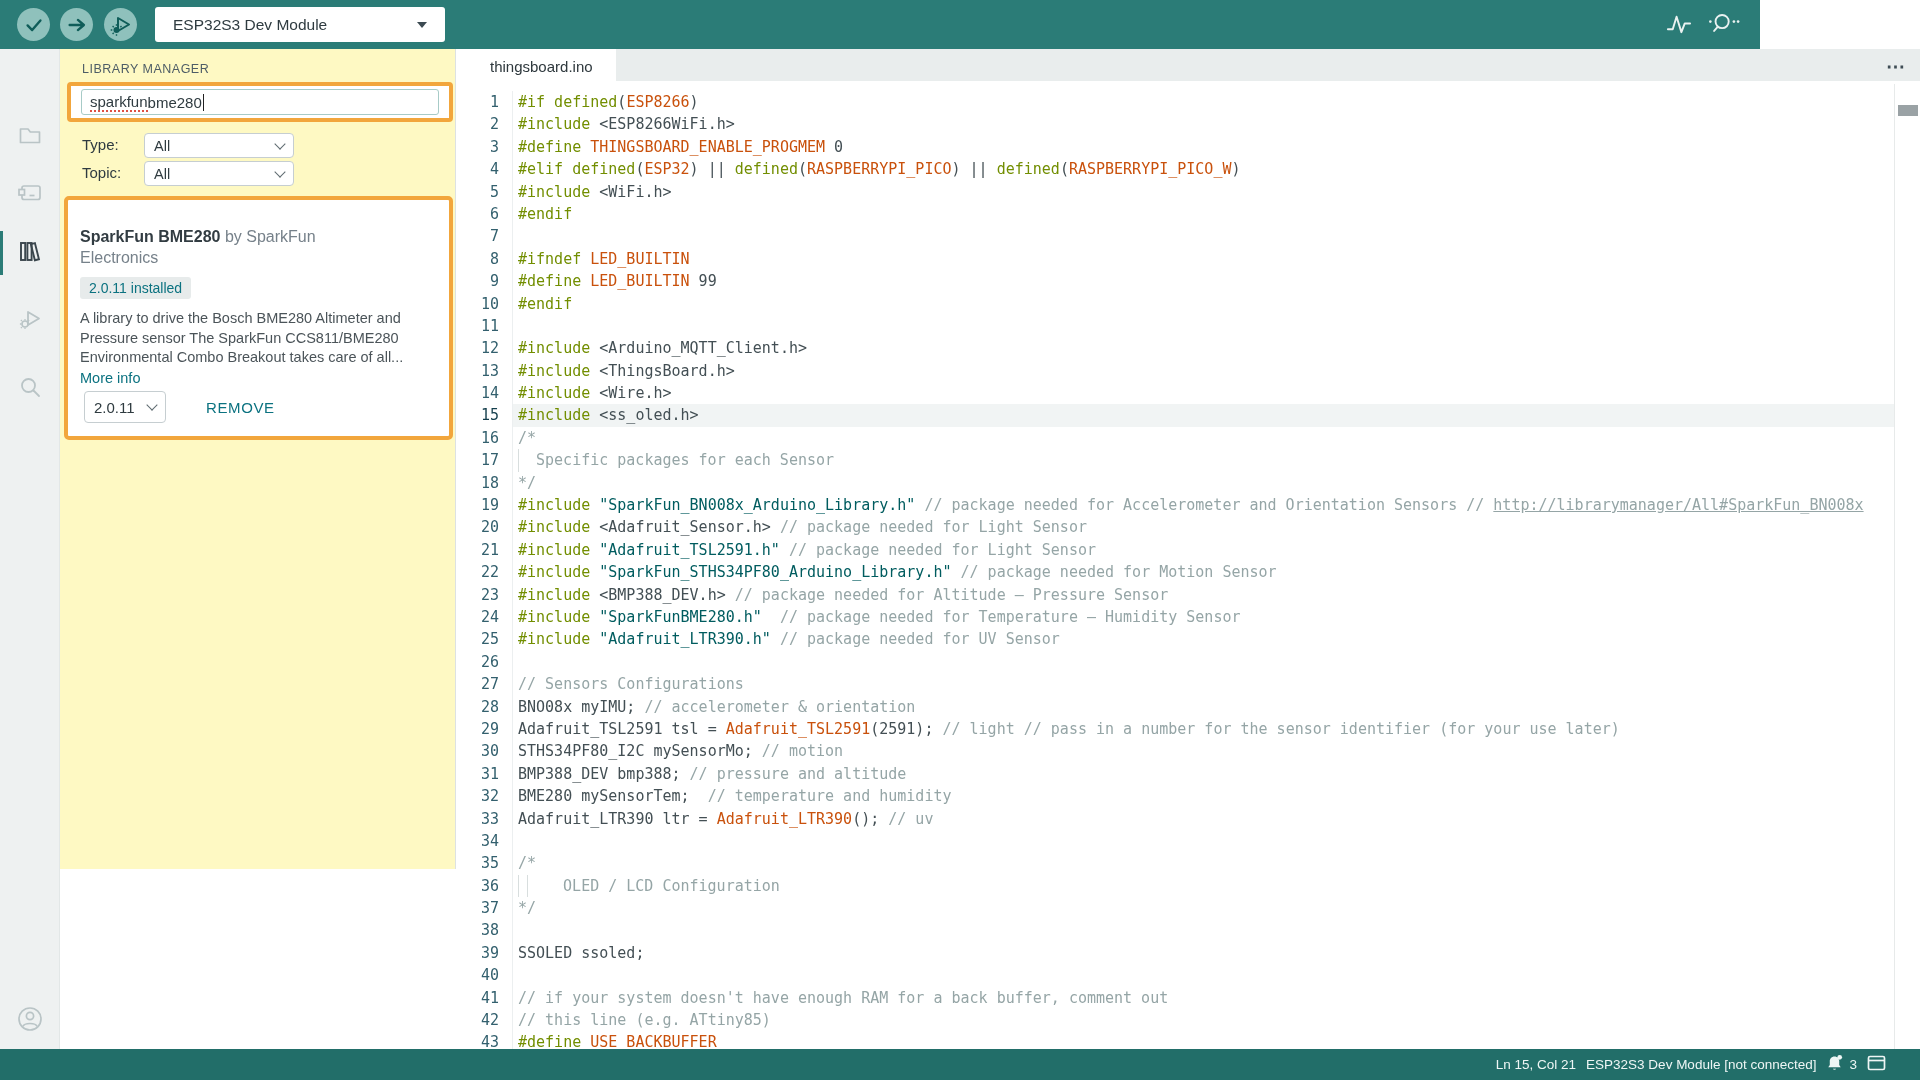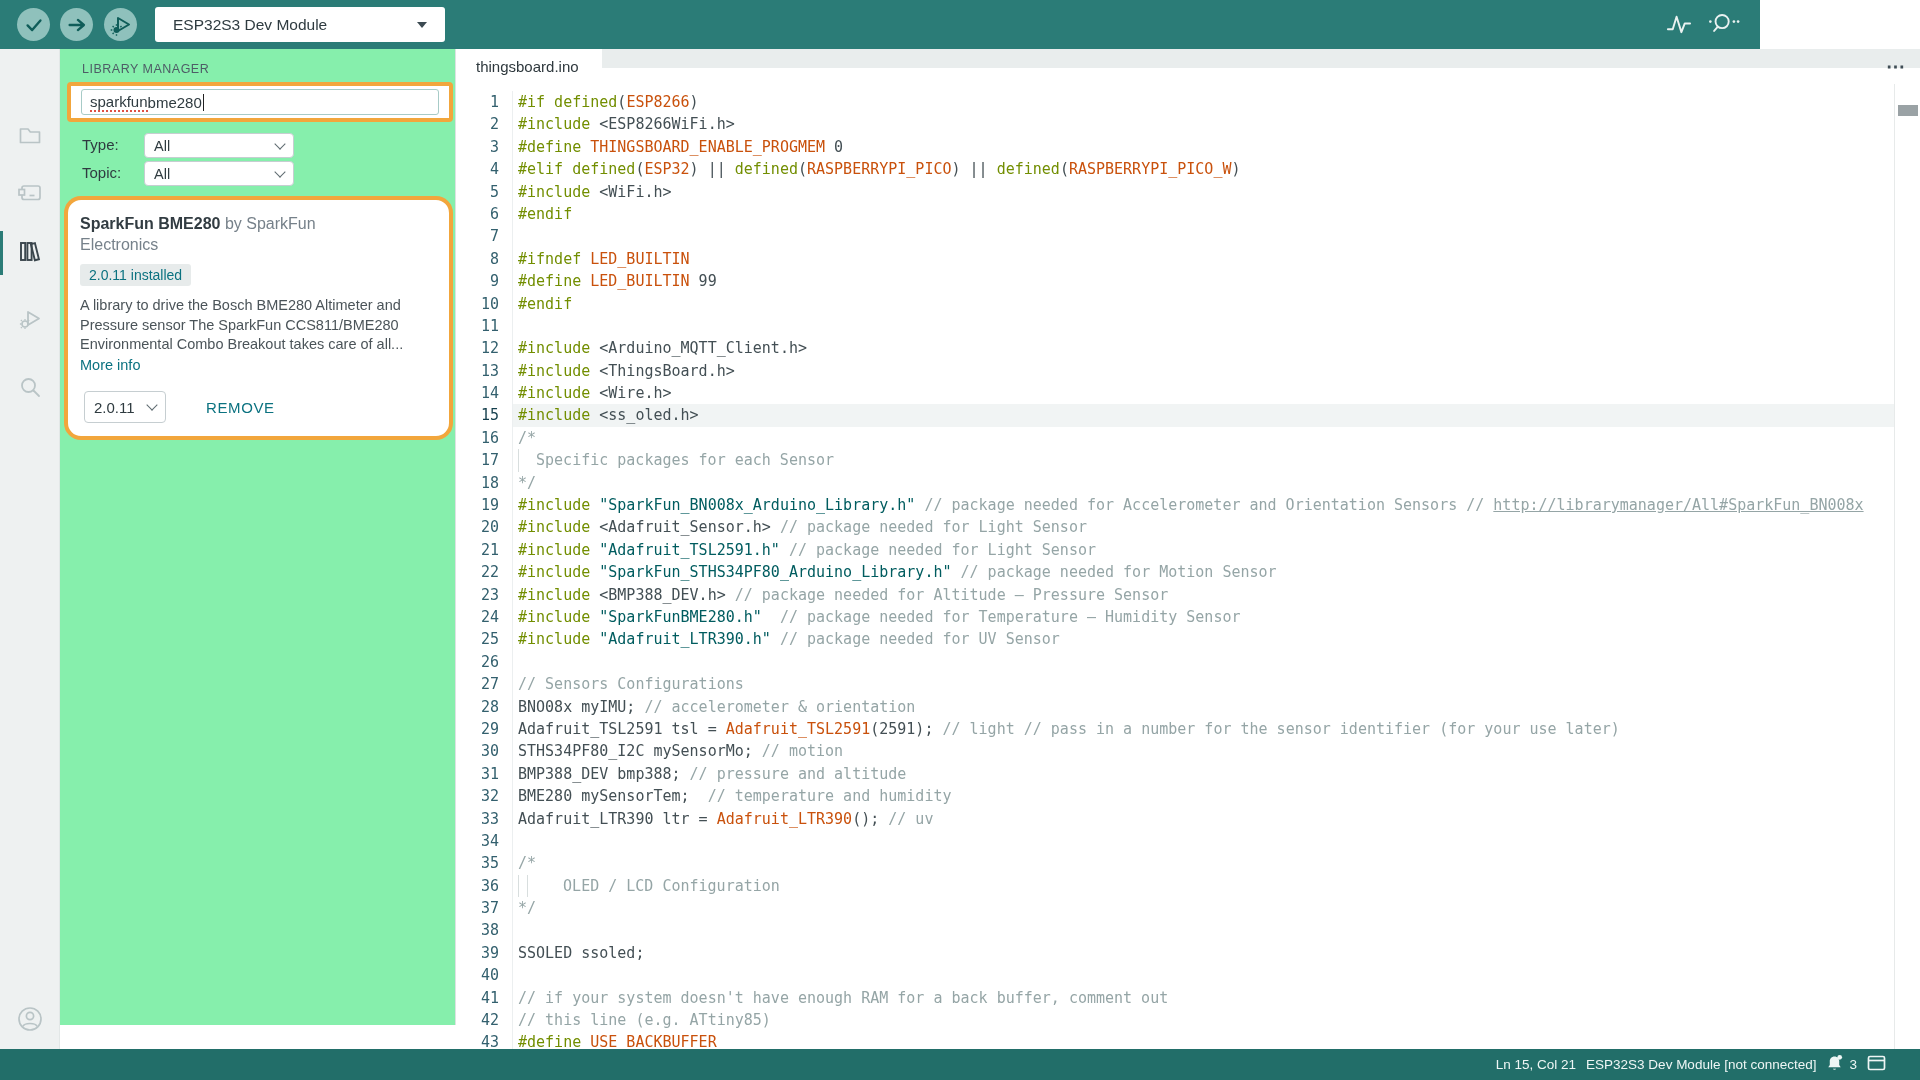--- a/index.html
+++ b/index.html
@@ -15,48 +15,48 @@
           display:flex;align-items:center;padding:0 18px;font-size:15.5px;color:#2f3b40;cursor:pointer}
   .chev-tri{margin-left:auto;width:0;height:0;border-left:5.5px solid transparent;border-right:5.5px solid transparent;border-top:6px solid #3c4a52}
   .tb-right{position:absolute;right:0;top:0;height:49px;display:flex;align-items:center;gap:16px;padding-right:20px}
 
   
   .sidebar{position:absolute;left:0;top:49px;width:60px;height:1000px;background:#eef1f1;border-right:1px solid #e2e7e7}
   .side-item{position:absolute;left:0;width:59px;height:44px;display:flex;align-items:center;justify-content:center;cursor:pointer}
   .active-bar{position:absolute;left:0;top:0;width:3px;height:44px;background:#2b7c77}
 
   
-  .panel{position:absolute;left:60px;top:49px;width:396px;height:976px;background:#86efac;border-right:1px solid #dde2e2}
+  .panel{position:absolute;left:60px;top:49px;width:396px;height:820px;background:#fef9c3;border-right:1px solid #dde2e2}
   .panel-title{position:absolute;left:22px;top:13px;font-size:12.5px;color:#4e5d66;letter-spacing:.5px}
   .hl{border:4px solid #f2a63c;background:#fff}
   .hl1{position:absolute;left:7px;top:33px;width:386px;height:40px;border-radius:4px;display:flex;align-items:center;padding:0 10px}
   .search-box{flex:1;height:26px;border:1px solid #a7cbc7;border-radius:3px;display:flex;align-items:center;
           padding:0 8px;font-size:15px;color:#2f3b40;background:#fff;cursor:text}
   .squiggle{border-bottom:2px dotted #dd5144}
   .caret{display:inline-block;width:1.5px;height:17px;background:#222;margin-left:1px}
   .f-label{position:absolute;left:22px;font-size:15px;color:#2f3b40}
   .f-select{position:absolute;left:84px;width:150px;height:25px;border:1px solid #c6ced1;border-radius:4px;background:#fff;
           display:flex;align-items:center;padding:0 9px;font-size:14.5px;color:#2f3b40;cursor:pointer}
   .chev-v{width:8px;height:8px;border-right:1.6px solid #5e6a70;border-bottom:1.6px solid #5e6a70;
           transform:rotate(45deg);margin-left:auto;margin-top:-4px}
-  .hl2{position:absolute;left:4px;top:147px;width:389px;height:244px;border-radius:17px;padding:13px 12px}
+  .hl2{position:absolute;left:4px;top:147px;width:389px;height:244px;border-radius:5px;padding:26px 12px}
   .lib-title{font-size:16px;color:#3a444a;width:258px;line-height:21px}
   .lib-title b{font-weight:bold;color:#323c42}
   .lib-title span{color:#76818a}
   .badge{display:inline-block;margin-top:9px;background:#e7ebeb;color:#0b7280;font-size:14px;padding:3px 9px;border-radius:3px}
   .desc{margin-top:10px;font-size:14.5px;line-height:19.5px;color:#4b5459;width:348px}
   .more{display:inline-block;color:#0b7280;font-size:14.5px;margin-top:2px;cursor:pointer}
   .card-actions{position:absolute;left:16px;bottom:13px;display:flex;align-items:center}
   .ver-select{width:82px;height:32px;border:1px solid #c6ced1;border-radius:4px;background:#fff;
           display:flex;align-items:center;padding:0 9px;font-size:15px;color:#2f3b40;cursor:pointer}
   .remove{margin-left:40px;font-size:15px;font-weight:normal;color:#0b7280;letter-spacing:.6px;cursor:pointer}
 
   
   .main{position:absolute;left:456px;top:49px;width:1464px;height:1000px;background:#fff}
-  .tabbar{position:absolute;top:0;left:2px;right:0;height:19px;background:#e9eded}
+  .tabbar{position:absolute;top:0;left:16px;right:0;height:32px;background:#e9eded}
   .tab{position:absolute;left:0;top:0;width:144px;height:35px;background:#fff;display:flex;align-items:center;
           padding-left:18px;font-size:15px;color:#2e383d;cursor:pointer}
   .tab-overflow{position:absolute;right:14px;top:0;height:35px;display:flex;align-items:center;color:#3f4d55;
           font-size:19px;font-weight:bold;letter-spacing:1px;cursor:pointer}
   .editor{position:absolute;top:35px;left:0;right:0;bottom:0;background:#fff;overflow:hidden;padding-top:7px;
           font-family:"DejaVu Sans Mono",monospace;font-size:15px}
   .line{display:flex;height:22.4px;line-height:22.4px;white-space:pre;cursor:text}
   .ln{width:43px;text-align:right;color:#33606e;flex:none}
   .codetext{flex:1;margin-left:13px;border-left:1px solid #eceff0;padding-left:5px}
   .line.active .codetext{background:#f1f4f4}

